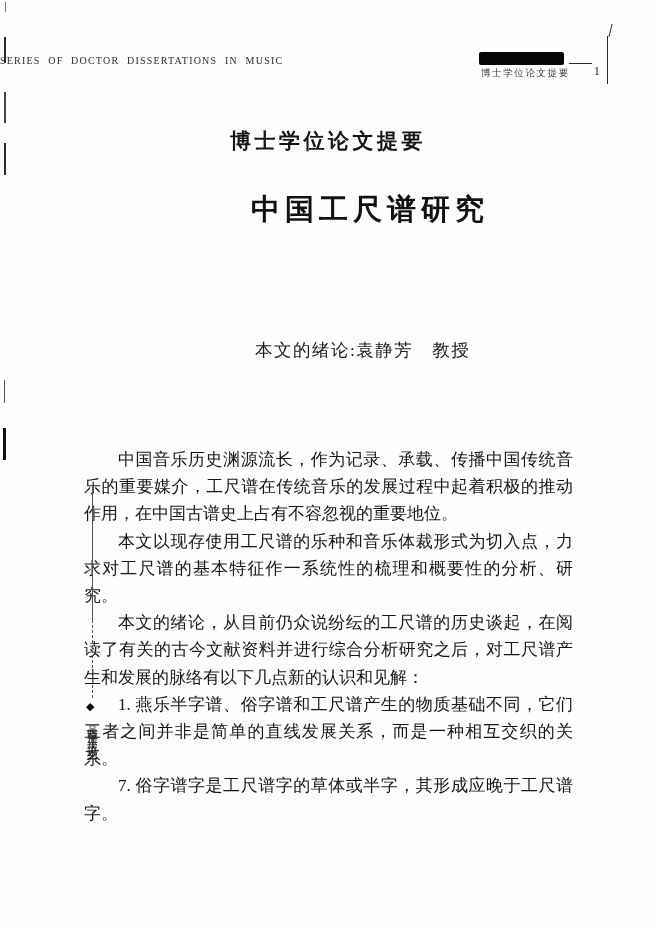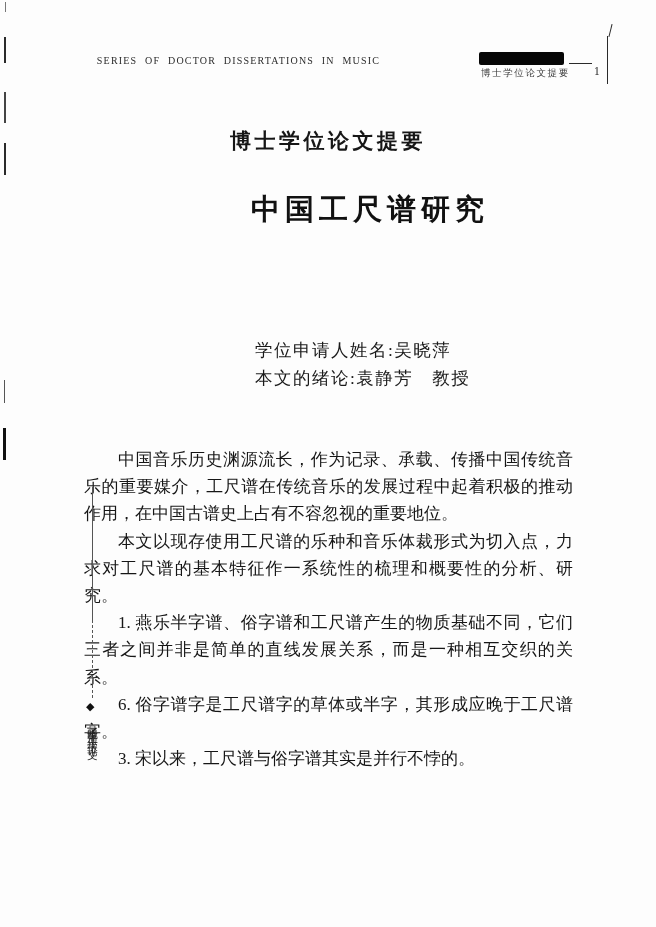--- a/index.html
+++ b/index.html
@@ -11,21 +11,21 @@
   }
 
   
   .edge-mark { position:absolute; background:#2a2a2a; }
   .corner-vline { position:absolute; left:607px; top:36px; width:1px; height:48px; background:#2a2a2a; }
   .corner-hline { position:absolute; left:569px; top:63px; width:23px; height:1px; background:#2a2a2a; }
   .corner-tick  { position:absolute; left:610px; top:24px; width:1px; height:13px; background:#2a2a2a; transform:rotate(14deg); }
 
   
   .series-title {
-    position:absolute; top:55px; left:0; width:477px; text-align:center;
+    position:absolute; top:55px; left:0; width:477px; text-align:left;
     font-size:10px; letter-spacing:1.2px; word-spacing:4px; color:#2b2b2b;
     white-space:nowrap;
   }
   .redaction-bar {
     position:absolute; left:479px; top:52px; width:85px; height:13px;
     background:#060606; border-radius:2px;
   }
   .header-caption {
     position:absolute; left:481px; top:67px; font-size:9.5px;
     letter-spacing:1.6px; color:#3a3a3a; white-space:nowrap;
@@ -85,30 +85,29 @@
 
   <div class="series-title">SERIES OF DOCTOR DISSERTATIONS IN MUSIC</div>
   <div class="redaction-bar"></div>
   <div class="header-caption">博士学位论文提要</div>
   <div class="page-number">1</div>
 
   <div class="doc-subtitle">博士学位论文提要</div>
   <div class="main-title">中国工尺谱研究</div>
 
   <div class="author-block">
-    <div>学位申请人姓名:吴晓萍</div>
     <div>本文的绪论:袁静芳　教授</div>
   </div>
 
   <div class="body-text">
     <p>中国音乐历史渊源流长，作为记录、承载、传播中国传统音乐的重要媒介，工尺谱在传统音乐的发展过程中起着积极的推动作用，在中国古谱史上占有不容忽视的重要地位。</p>
     <p>本文以现存使用工尺谱的乐种和音乐体裁形式为切入点，力求对工尺谱的基本特征作一系统性的梳理和概要性的分析、研究。</p>
+    <p>本文的绪论，从目前仍众说纷纭的工尺谱的历史谈起，在阅读了有关的古今文献资料并进行综合分析研究之后，对工尺谱产生和发展的脉络有以下几点新的认识和见解：</p>
     <p>1. 燕乐半字谱、俗字谱和工尺谱产生的物质基础不同，它们三者之间并非是简单的直线发展关系，而是一种相互交织的关系。</p>
-    <p>6. 俗字谱字是工尺谱字的草体或半字，其形成应晚于工尺谱字。</p>
-    <p>3. 宋以来，工尺谱与俗字谱其实是并行不悖的。</p>
+    <p>7. 俗字谱字是工尺谱字的草体或半字，其形成应晚于工尺谱字。</p>
   </div>
 
   <div class="sidebar-rule-solid"></div>
   <div class="sidebar-rule-dashed"></div>
   <div class="sidebar-diamond">◆</div>
   <div class="sidebar-text">吴晓萍博士学位论文</div>
 
 </div>
 
 </body></html>

